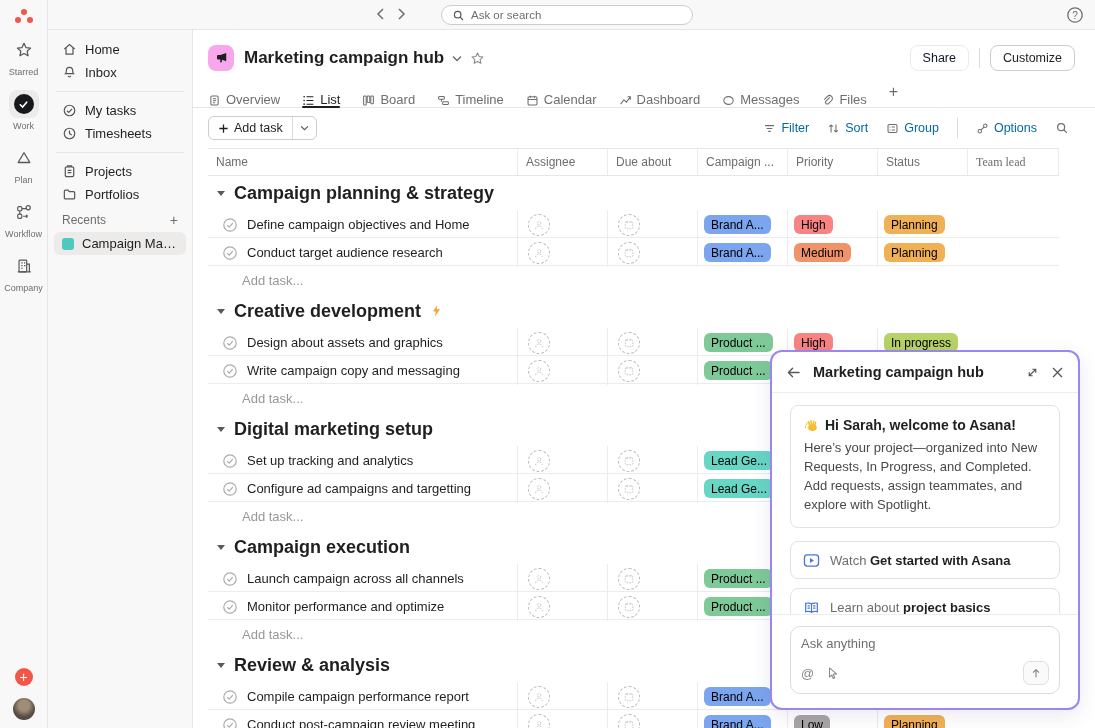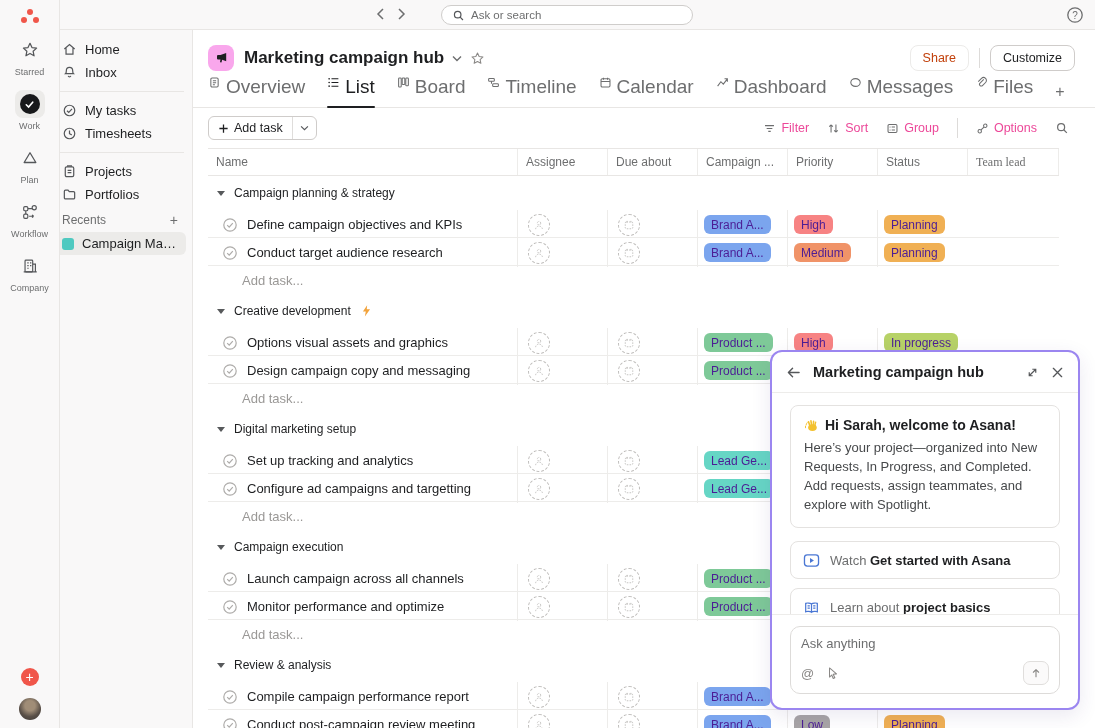--- a/index.html
+++ b/index.html
@@ -11,21 +11,21 @@
   .topbar { position:absolute; left:0; top:0; width:1095px; height:30px;
     background:#f9f8f8; border-bottom:1px solid #e8e6e4; z-index:5; }
   .nav-chevrons { position:absolute; left:376px; top:7px; display:flex; gap:12px; color:#6d6e6f; }
   .searchpill { position:absolute; left:441px; top:5px; width:252px; height:20px;
     background:#fff; border:1px solid #cfcdcb; border-radius:999px;
     display:flex; align-items:center; gap:6px; padding:0 10px; }
   .searchpill .ph { font-size:11.5px; color:#6d6e6f; }
   .help { position:absolute; right:10px; top:5px; width:20px; height:20px; color:#6d6e6f; cursor:pointer; }
 
   
-  .rail { position:absolute; left:0; top:0; width:60px; height:728px;
+  .rail { position:absolute; left:0; top:0; width:48px; height:728px;
     background:#f9f8f8; border-right:1px solid #e8e6e4; z-index:6;
     display:flex; flex-direction:column; align-items:center; }
   .logo { margin-top:9px; width:18px; height:14px; position:relative; }
   .logo i { position:absolute; width:6px; height:6px; border-radius:50%; background:#f0564a; }
   .logo i:nth-child(1){ left:6px; top:0; } .logo i:nth-child(2){ left:0; top:8px; } .logo i:nth-child(3){ left:12px; top:8px; }
   .rail-item { margin-top:13px; display:flex; flex-direction:column; align-items:center; gap:3px; cursor:pointer; }
   .rail-item .ribox { width:30px; height:28px; display:flex; align-items:center; justify-content:center; border-radius:8px; color:#55575a; }
   .rail-item.sel .ribox { background:#ecebe9; }
   .rail-item .rlabel { font-size:9px; color:#6d6e6f; }
   .work-dot { width:20px; height:20px; background:#17181a; border-radius:50%; display:flex; align-items:center; justify-content:center; }
@@ -52,65 +52,65 @@
   
   .main { position:absolute; left:193px; top:30px; width:902px; height:698px; background:#fff; }
 
   .proj-head { display:flex; align-items:center; padding:12px 20px 0 15px; height:44px; }
   .proj-ic { width:26px; height:26px; border-radius:8px; background:#f9a7ec;
     display:flex; align-items:center; justify-content:center; flex:none; }
   .proj-title { font-size:17px; font-weight:700; margin-left:10px; }
   .title-chev { margin-left:8px; color:#6d6e6f; cursor:pointer; }
   .title-star { margin-left:8px; color:#6d6e6f; cursor:pointer; }
   .head-actions { margin-left:auto; display:flex; align-items:center; gap:10px; }
-  .btn-share { font-size:12.5px; color:#c2410c; background:#fff; border:1px solid #ecebe9;
+  .btn-share { font-size:12.5px; color:#0f172a; background:#fff; border:1px solid #ecebe9;
     border-radius:8px; padding:5px 12px; cursor:pointer; }
   .vdiv { width:1px; height:20px; background:#dddbd9; }
   .btn-customize { font-size:12.5px; color:#1e1f21; background:#fff; border:1px solid #cfccca;
     border-radius:8px; padding:5px 12px; cursor:pointer; }
 
   .tabs { display:flex; align-items:center; gap:22px; padding:0 15px; height:32px;
     border-bottom:1px solid #e8e6e4; margin-top:2px; }
-  .tab { display:flex; align-items:flex-start; gap:5px; font-size:19px; color:#6d6e6f;
+  .tab { display:flex; align-items:flex-end; gap:5px; font-size:13px; color:#6d6e6f;
     height:100%; position:relative; cursor:pointer; }
   .tab.active { color:#1e1f21; }
   .tab.active::after { content:""; position:absolute; left:0; right:0; bottom:-1px; height:2px; background:#1e1f21; border-radius:2px; }
   .tab-plus { font-size:16px; color:#6d6e6f; cursor:pointer; }
 
   .toolbar { display:flex; align-items:center; height:40px; padding:0 26px 0 15px; }
   .addtask { display:flex; align-items:stretch; border:1px solid #cfccca; border-radius:6px; overflow:hidden; background:#fff; cursor:pointer; }
   .addtask .at-main { display:flex; align-items:center; gap:5px; font-size:12.5px; padding:4px 9px; }
   .addtask .at-sep { width:1px; background:#dfdddb; }
   .addtask .at-dd { display:flex; align-items:center; padding:0 7px; color:#55575a; }
-  .tool-right { margin-left:auto; display:flex; align-items:center; gap:18px; color:#ec4899; font-size:12.5px; }
+  .tool-right { margin-left:auto; display:flex; align-items:center; gap:18px; color:#0369a1; font-size:12.5px; }
   .toolbtn { display:flex; align-items:center; gap:5px; cursor:pointer; }
 
   
   .table { margin-left:15px; width:851px; }
   .grid-cols { display:grid; grid-template-columns:309px 90px 90px 90px 90px 90px 92px; }
   .thead { height:28px; border-top:1px solid #e8e6e4; border-bottom:1px solid #e8e6e4; }
   .thead > div { display:flex; align-items:center; font-size:12px; color:#6d6e6f; padding:0 8px; }
   .thead > div + div { border-left:1px solid #edecea; }
   .thead > div:last-child { border-right:1px solid #edecea;font-family:Liberation Serif, serif; }
 
   .sec-title { height:34px; display:flex; align-items:center; gap:9px; padding-left:9px; }
   .caret { width:0; height:0; border-left:4.5px solid transparent; border-right:4.5px solid transparent;
     border-top:5.5px solid #57595b; cursor:pointer; }
-  .sec-name { font-size:12px; font-weight:400; }
+  .sec-name { font-size:18px; font-weight:700; }
   .trow { height:28px; border-bottom:1px solid #edecea; cursor:pointer; }
   .trow:first-of-type { border-top:1px solid #edecea; }
   .trow > div { display:flex; align-items:center; overflow:hidden; }
   .trow > div + div { border-left:1px solid #edecea; }
   .trow > div:last-child { border-right:1px solid #edecea;margin-top:29px; }
   .c-name { gap:9px; padding-left:14px; }
   .tname { font-size:13px; }
   .dashed-circle { width:22px; height:22px; border:1px dashed #bfbdbb; border-radius:50%;
     margin-left:10px; display:flex; align-items:center; justify-content:center; color:#b9b7b5; }
   .c-badge { padding-left:6px; }
-  .badge { font-size:12px; color:#4c1d95; padding:2.5px 7px; border-radius:6px; white-space:nowrap;
+  .badge { font-size:12px; color:#000000; padding:2.5px 7px; border-radius:6px; white-space:nowrap;
     max-width:76px; overflow:hidden; text-overflow:ellipsis; }
   .badge:empty { display:none; }
   .badge[data-color="blue"]   { background:#7ba5ee; }
   .badge[data-color="green"]  { background:#7ec998; }
   .badge[data-color="teal"]   { background:#66d6c5; }
   .badge[data-color="red"]    { background:#f78383; }
   .badge[data-color="orange"] { background:#f09368; }
   .badge[data-color="yellow"] { background:#f0b054; }
   .badge[data-color="lime"]   { background:#b7d267; }
   .badge[data-color="purple"] { background:#c0aef3; }
@@ -490,21 +490,21 @@
           <span class="sec-name">Campaign planning &amp; strategy</span>
         </div>
       <div class="trow grid-cols">
         <div class="c-name">
             <span>
               <svg width="16" height="16" viewBox="0 0 16 16" fill="none" stroke="#aeacaa" stroke-width="1.2">
                 <circle cx="8" cy="8" r="6.2"></circle>
                 <polyline points="5.2,8.2 7.2,10.2 10.8,6.2"></polyline>
               </svg>
             </span>
-            <span class="tname">Define campaign objectives and KPIs</span>
+            <span class="tname">Define campaign objectives and Home</span>
           </div>
         <div>
             <span class="dashed-circle">
               <svg width="12" height="12" viewBox="0 0 16 16" fill="none" stroke="#b9b7b5" stroke-width="1.1" stroke-dasharray="2 1.6">
                 <circle cx="8" cy="5.6" r="2.3"></circle>
                 <path d="M3.5 13.5 a4.5 4 0 0 1 9 0"></path>
               </svg>
             </span>
           </div>
         <div>
@@ -581,21 +581,21 @@
           </span>
         </div>
       <div class="trow grid-cols">
         <div class="c-name">
             <span>
               <svg width="16" height="16" viewBox="0 0 16 16" fill="none" stroke="#aeacaa" stroke-width="1.2">
                 <circle cx="8" cy="8" r="6.2"></circle>
                 <polyline points="5.2,8.2 7.2,10.2 10.8,6.2"></polyline>
               </svg>
             </span>
-            <span class="tname">Options visual assets and graphics</span>
+            <span class="tname">Design about assets and graphics</span>
           </div>
         <div>
             <span class="dashed-circle">
               <svg width="12" height="12" viewBox="0 0 16 16" fill="none" stroke="#b9b7b5" stroke-width="1.1" stroke-dasharray="2 1.6">
                 <circle cx="8" cy="5.6" r="2.3"></circle>
                 <path d="M3.5 13.5 a4.5 4 0 0 1 9 0"></path>
               </svg>
             </span>
           </div>
         <div>
@@ -620,21 +620,21 @@
           </div>
       </div>
       <div class="trow grid-cols">
         <div class="c-name">
             <span>
               <svg width="16" height="16" viewBox="0 0 16 16" fill="none" stroke="#aeacaa" stroke-width="1.2">
                 <circle cx="8" cy="8" r="6.2"></circle>
                 <polyline points="5.2,8.2 7.2,10.2 10.8,6.2"></polyline>
               </svg>
             </span>
-            <span class="tname">Design campaign copy and messaging</span>
+            <span class="tname">Write campaign copy and messaging</span>
           </div>
         <div>
             <span class="dashed-circle">
               <svg width="12" height="12" viewBox="0 0 16 16" fill="none" stroke="#b9b7b5" stroke-width="1.1" stroke-dasharray="2 1.6">
                 <circle cx="8" cy="5.6" r="2.3"></circle>
                 <path d="M3.5 13.5 a4.5 4 0 0 1 9 0"></path>
               </svg>
             </span>
           </div>
         <div>

